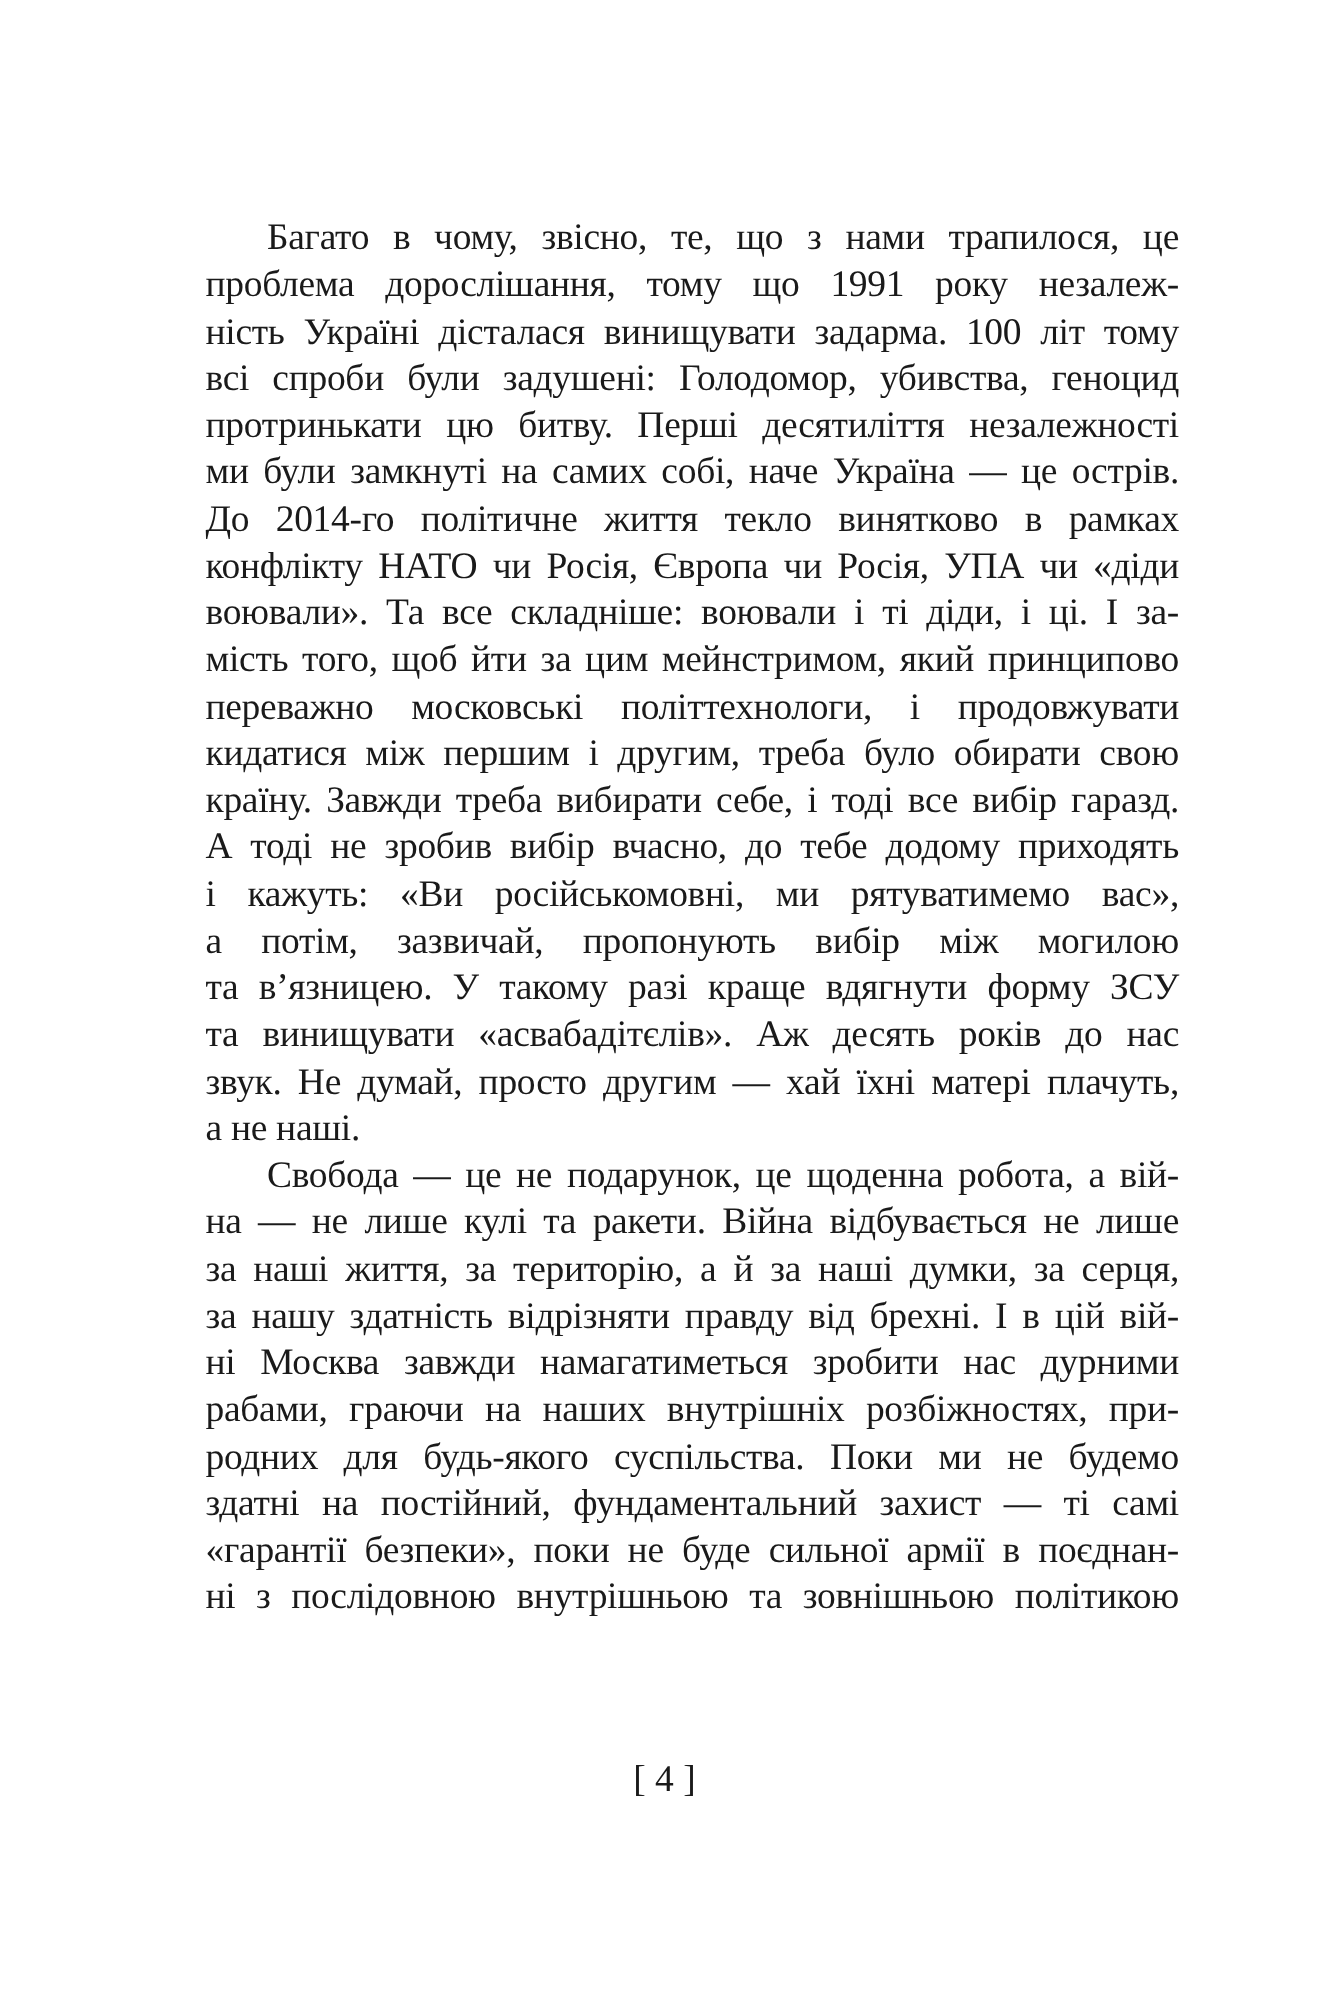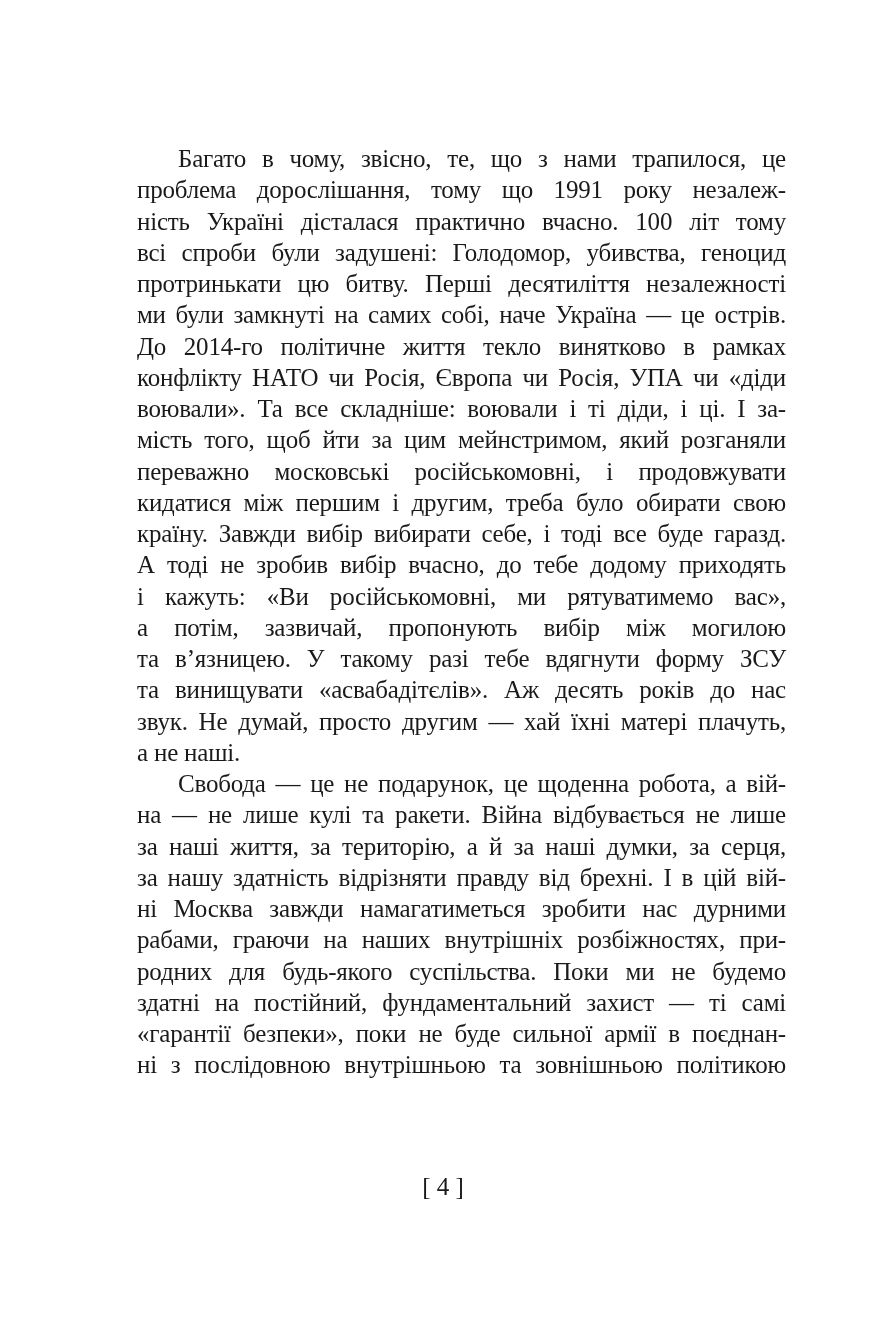--- a/index.html
+++ b/index.html
@@ -34,35 +34,35 @@
     color: #1a1a1a;
   }
 </style>
 </head>
 <body>
 
 <div class="page">
   <div>
     <span class="line indent">Багато в чому, звісно, те, що з нами трапилося, це</span>
     <span class="line">проблема дорослішання, тому що 1991 року незалеж-</span>
-    <span class="line">ність Україні дісталася практично вчасно. 100 літ тому</span>
+    <span class="line">ність Україні дісталася винищувати задарма. 100 літ тому</span>
     <span class="line">всі спроби були задушені: Голодомор, убивства, геноцид</span>
     <span class="line">протринькати цю битву. Перші десятиліття незалежності</span>
     <span class="line">ми були замкнуті на самих собі, наче Україна — це острів.</span>
     <span class="line">До 2014-го політичне життя текло винятково в рамках</span>
     <span class="line">конфлікту НАТО чи Росія, Європа чи Росія, УПА чи «діди</span>
     <span class="line">воювали». Та все складніше: воювали і ті діди, і ці. І за-</span>
-    <span class="line">мість того, щоб йти за цим мейнстримом, який розганяли</span>
-    <span class="line">переважно московські російськомовні, і продовжувати</span>
+    <span class="line">мість того, щоб йти за цим мейнстримом, який принципово</span>
+    <span class="line">переважно московські політтехнологи, і продовжувати</span>
     <span class="line">кидатися між першим і другим, треба було обирати свою</span>
-    <span class="line">країну. Завжди вибір вибирати себе, і тоді все буде гаразд.</span>
+    <span class="line">країну. Завжди треба вибирати себе, і тоді все вибір гаразд.</span>
     <span class="line">А тоді не зробив вибір вчасно, до тебе додому приходять</span>
     <span class="line">і кажуть: «Ви російськомовні, ми рятуватимемо вас»,</span>
     <span class="line">а потім, зазвичай, пропонують вибір між могилою</span>
-    <span class="line">та в’язницею. У такому разі тебе вдягнути форму ЗСУ</span>
+    <span class="line">та в’язницею. У такому разі краще вдягнути форму ЗСУ</span>
     <span class="line">та винищувати «асвабадітєлів». Аж десять років до нас</span>
     <span class="line">звук. Не думай, просто другим — хай їхні матері плачуть,</span>
     <span class="line last">а не наші.</span>
   </div>
   <div>
     <span class="line indent">Свобода — це не подарунок, це щоденна робота, а вій-</span>
     <span class="line">на — не лише кулі та ракети. Війна відбувається не лише</span>
     <span class="line">за наші життя, за територію, а й за наші думки, за серця,</span>
     <span class="line">за нашу здатність відрізняти правду від брехні. І в цій вій-</span>
     <span class="line">ні Москва завжди намагатиметься зробити нас дурними</span>

